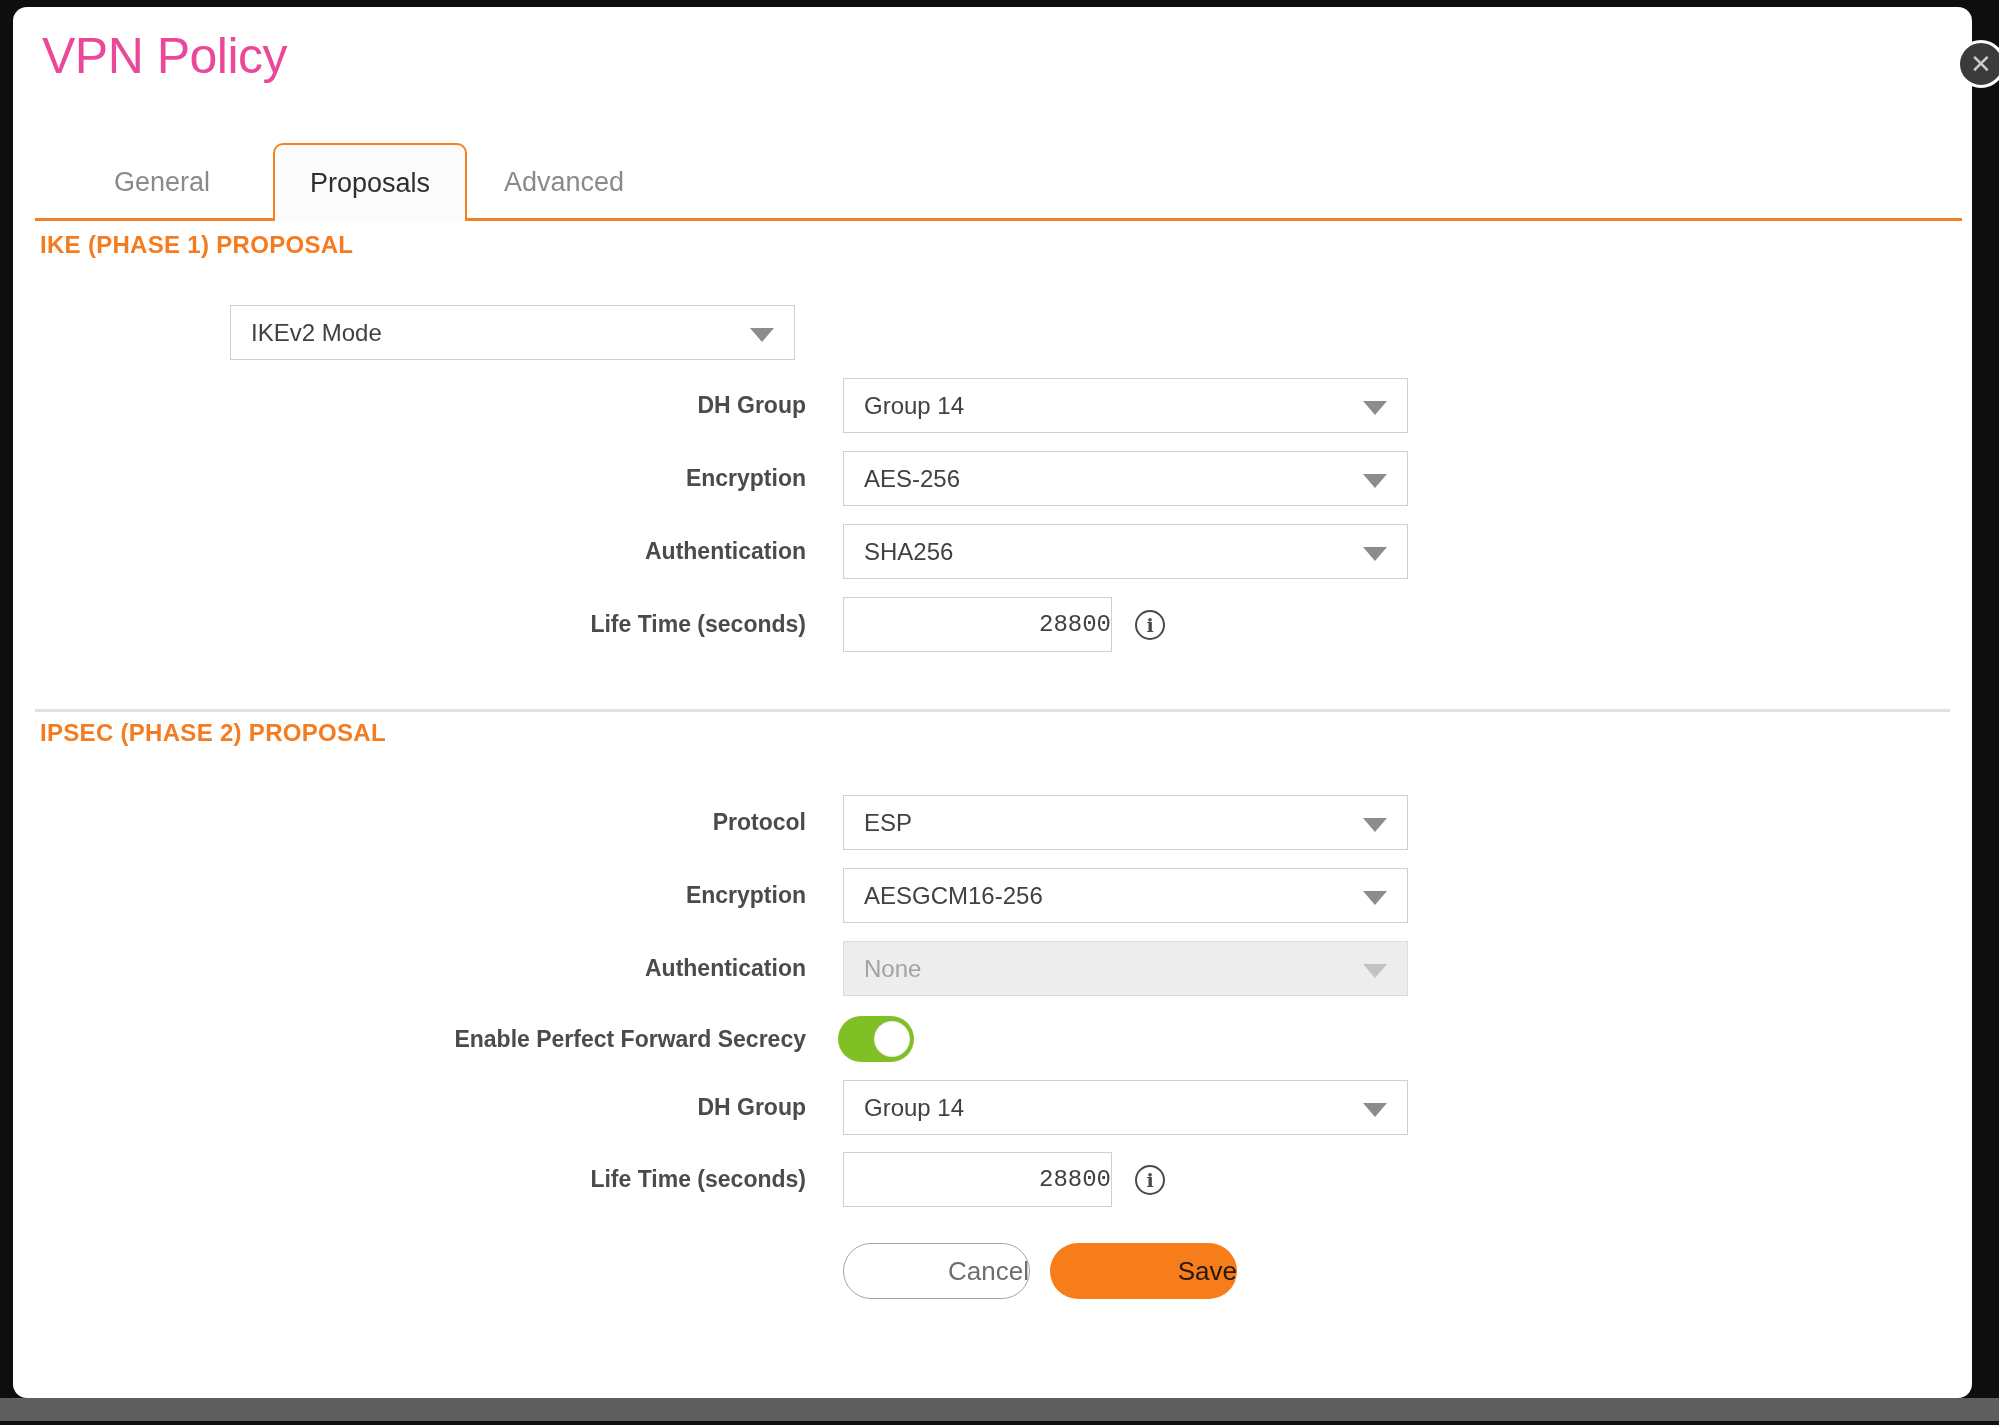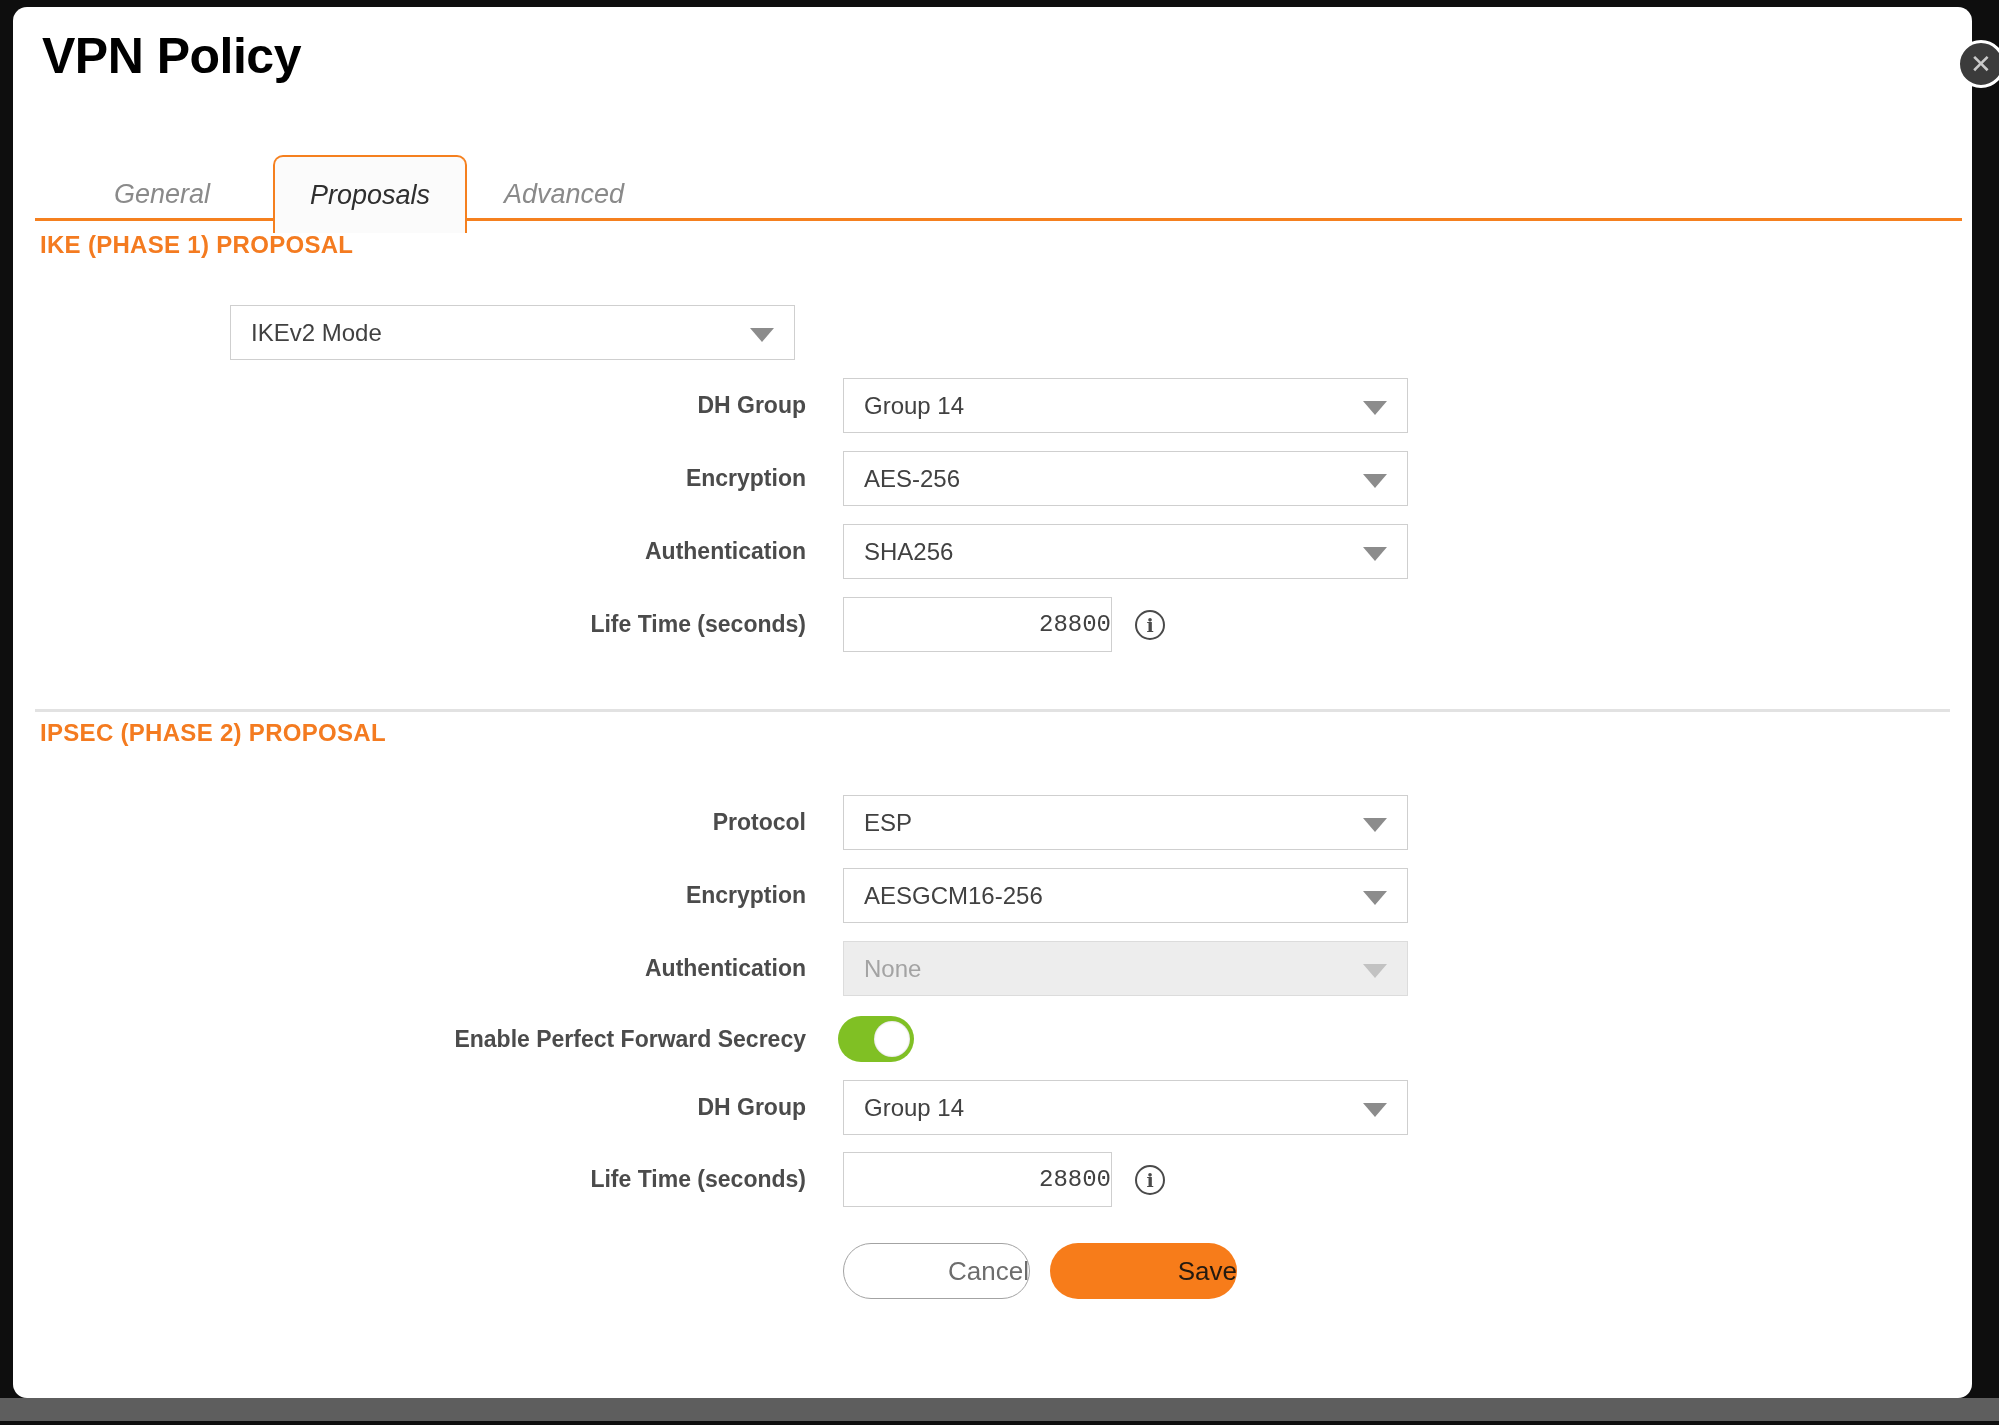--- a/index.html
+++ b/index.html
@@ -41,43 +41,42 @@
     font-size: 26px;
     line-height: 1;
     cursor: pointer;
     z-index: 5;
   }
 
   .dialog-title {
     position: absolute;
     left: 29px; top: 20px;
     font-size: 50px;
-    font-weight: 700;
-    color: #000000;
+    font-weight: 400;
+    color: #ec4899;
     letter-spacing: -0.5px;
   }
 
   
   .tab-underline {
     position: absolute;
     left: 22px; right: 10px; top: 211px;
     height: 3px;
     background: #f5801f;
     z-index: 1;
   }
   .tab {
     position: absolute;
-    top: 148px;
+    top: 136px;
     width: 194px; height: 78px;
     display: flex; align-items: center; justify-content: center;
     font-size: 27px;
     color: #8a8a8a;
     cursor: pointer;
     z-index: 2;
-    font-style: italic;
   }
   .tab.general  { left: 52px; }
   .tab.advanced { left: 454px; }
   .tab.active {
     left: 260px;
     background: #fbfbfb;
     border: 2px solid #f5801f;
     border-bottom: none;
     border-radius: 10px 10px 0 0;
     color: #2f2f2f;

